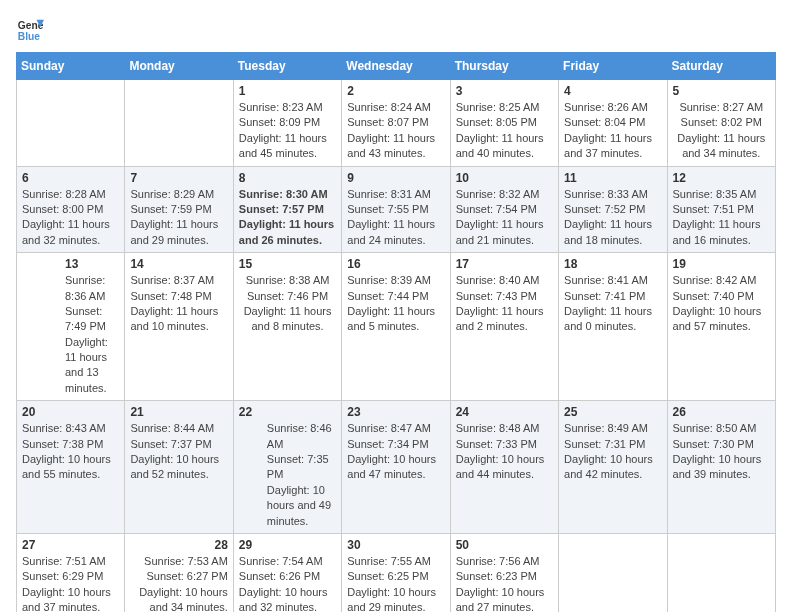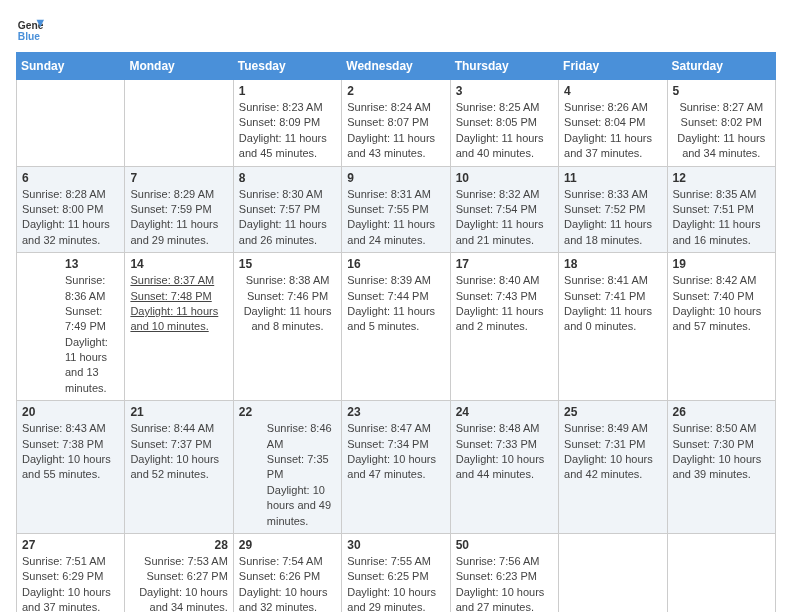--- a/index.html
+++ b/index.html
@@ -160,21 +160,21 @@
 Daylight: 11 hours and 32 minutes.</div>
         </td>
         <td style="background-color: rgb(240, 244, 248);">
           <div class="day-num">7</div>
           <div class="day-info" style="white-space: pre-line;">Sunrise: 8:29 AM
 Sunset: 7:59 PM
 Daylight: 11 hours and 29 minutes.</div>
         </td>
         <td style="background-color: rgb(240, 244, 248);">
           <div class="day-num">8</div>
-          <div class="day-info" style="white-space: pre-line;">Sunrise: 8:30 AM
+          <div class="day-info" style="white-space: pre-line; font-weight: bold;">Sunrise: 8:30 AM
 Sunset: 7:57 PM
 Daylight: 11 hours and 26 minutes.</div>
         </td>
         <td style="background-color: rgb(240, 244, 248);">
           <div class="day-num">9</div>
           <div class="day-info" style="white-space: pre-line;">Sunrise: 8:31 AM
 Sunset: 7:55 PM
 Daylight: 11 hours and 24 minutes.</div>
         </td>
         <td style="background-color: rgb(240, 244, 248);">
@@ -198,21 +198,21 @@
       </tr>
       <tr>
         <td style="background-color: rgb(255, 255, 255); padding-left: 48px;">
           <div class="day-num">13</div>
           <div class="day-info" style="white-space: pre-line;">Sunrise: 8:36 AM
 Sunset: 7:49 PM
 Daylight: 11 hours and 13 minutes.</div>
         </td>
         <td style="background-color: rgb(255, 255, 255);">
           <div class="day-num">14</div>
-          <div class="day-info" style="white-space: pre-line; text-decoration: underline;">Sunrise: 8:37 AM
+          <div class="day-info" style="white-space: pre-line;">Sunrise: 8:37 AM
 Sunset: 7:48 PM
 Daylight: 11 hours and 10 minutes.</div>
         </td>
         <td style="background-color: rgb(255, 255, 255);">
           <div class="day-num">15</div>
           <div class="day-info" style="white-space: pre-line; text-align: center;">Sunrise: 8:38 AM
 Sunset: 7:46 PM
 Daylight: 11 hours and 8 minutes.</div>
         </td>
         <td style="background-color: rgb(255, 255, 255);">

